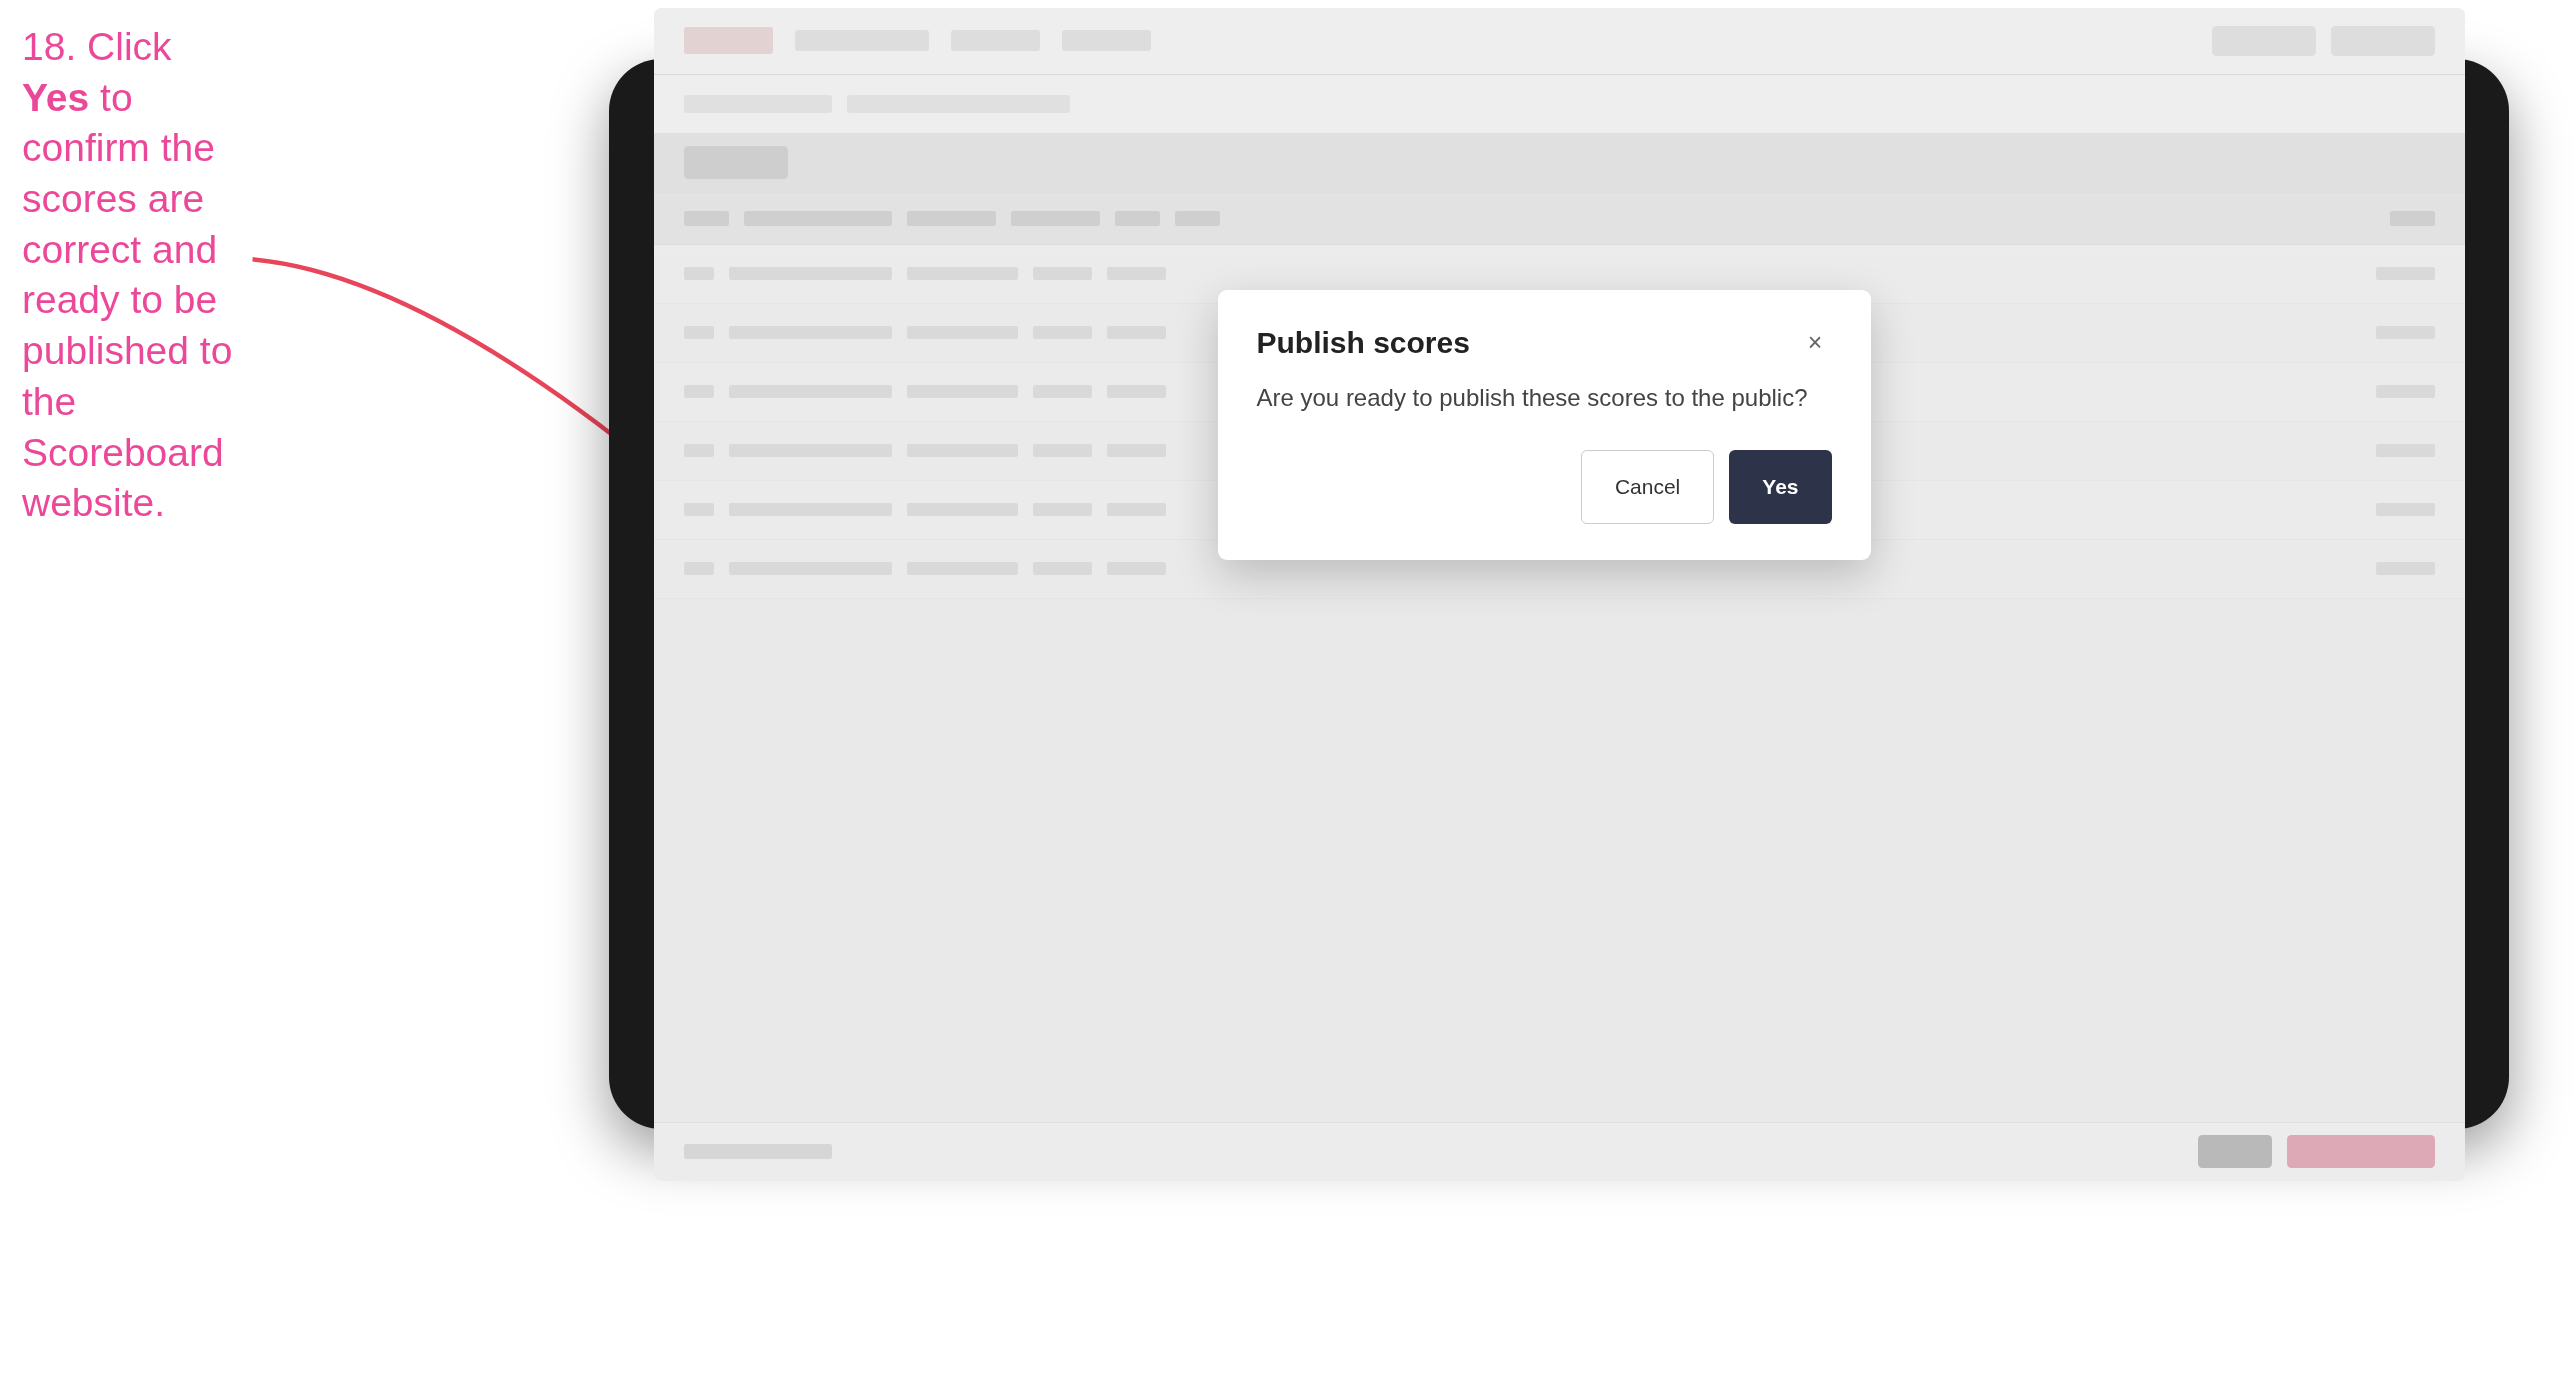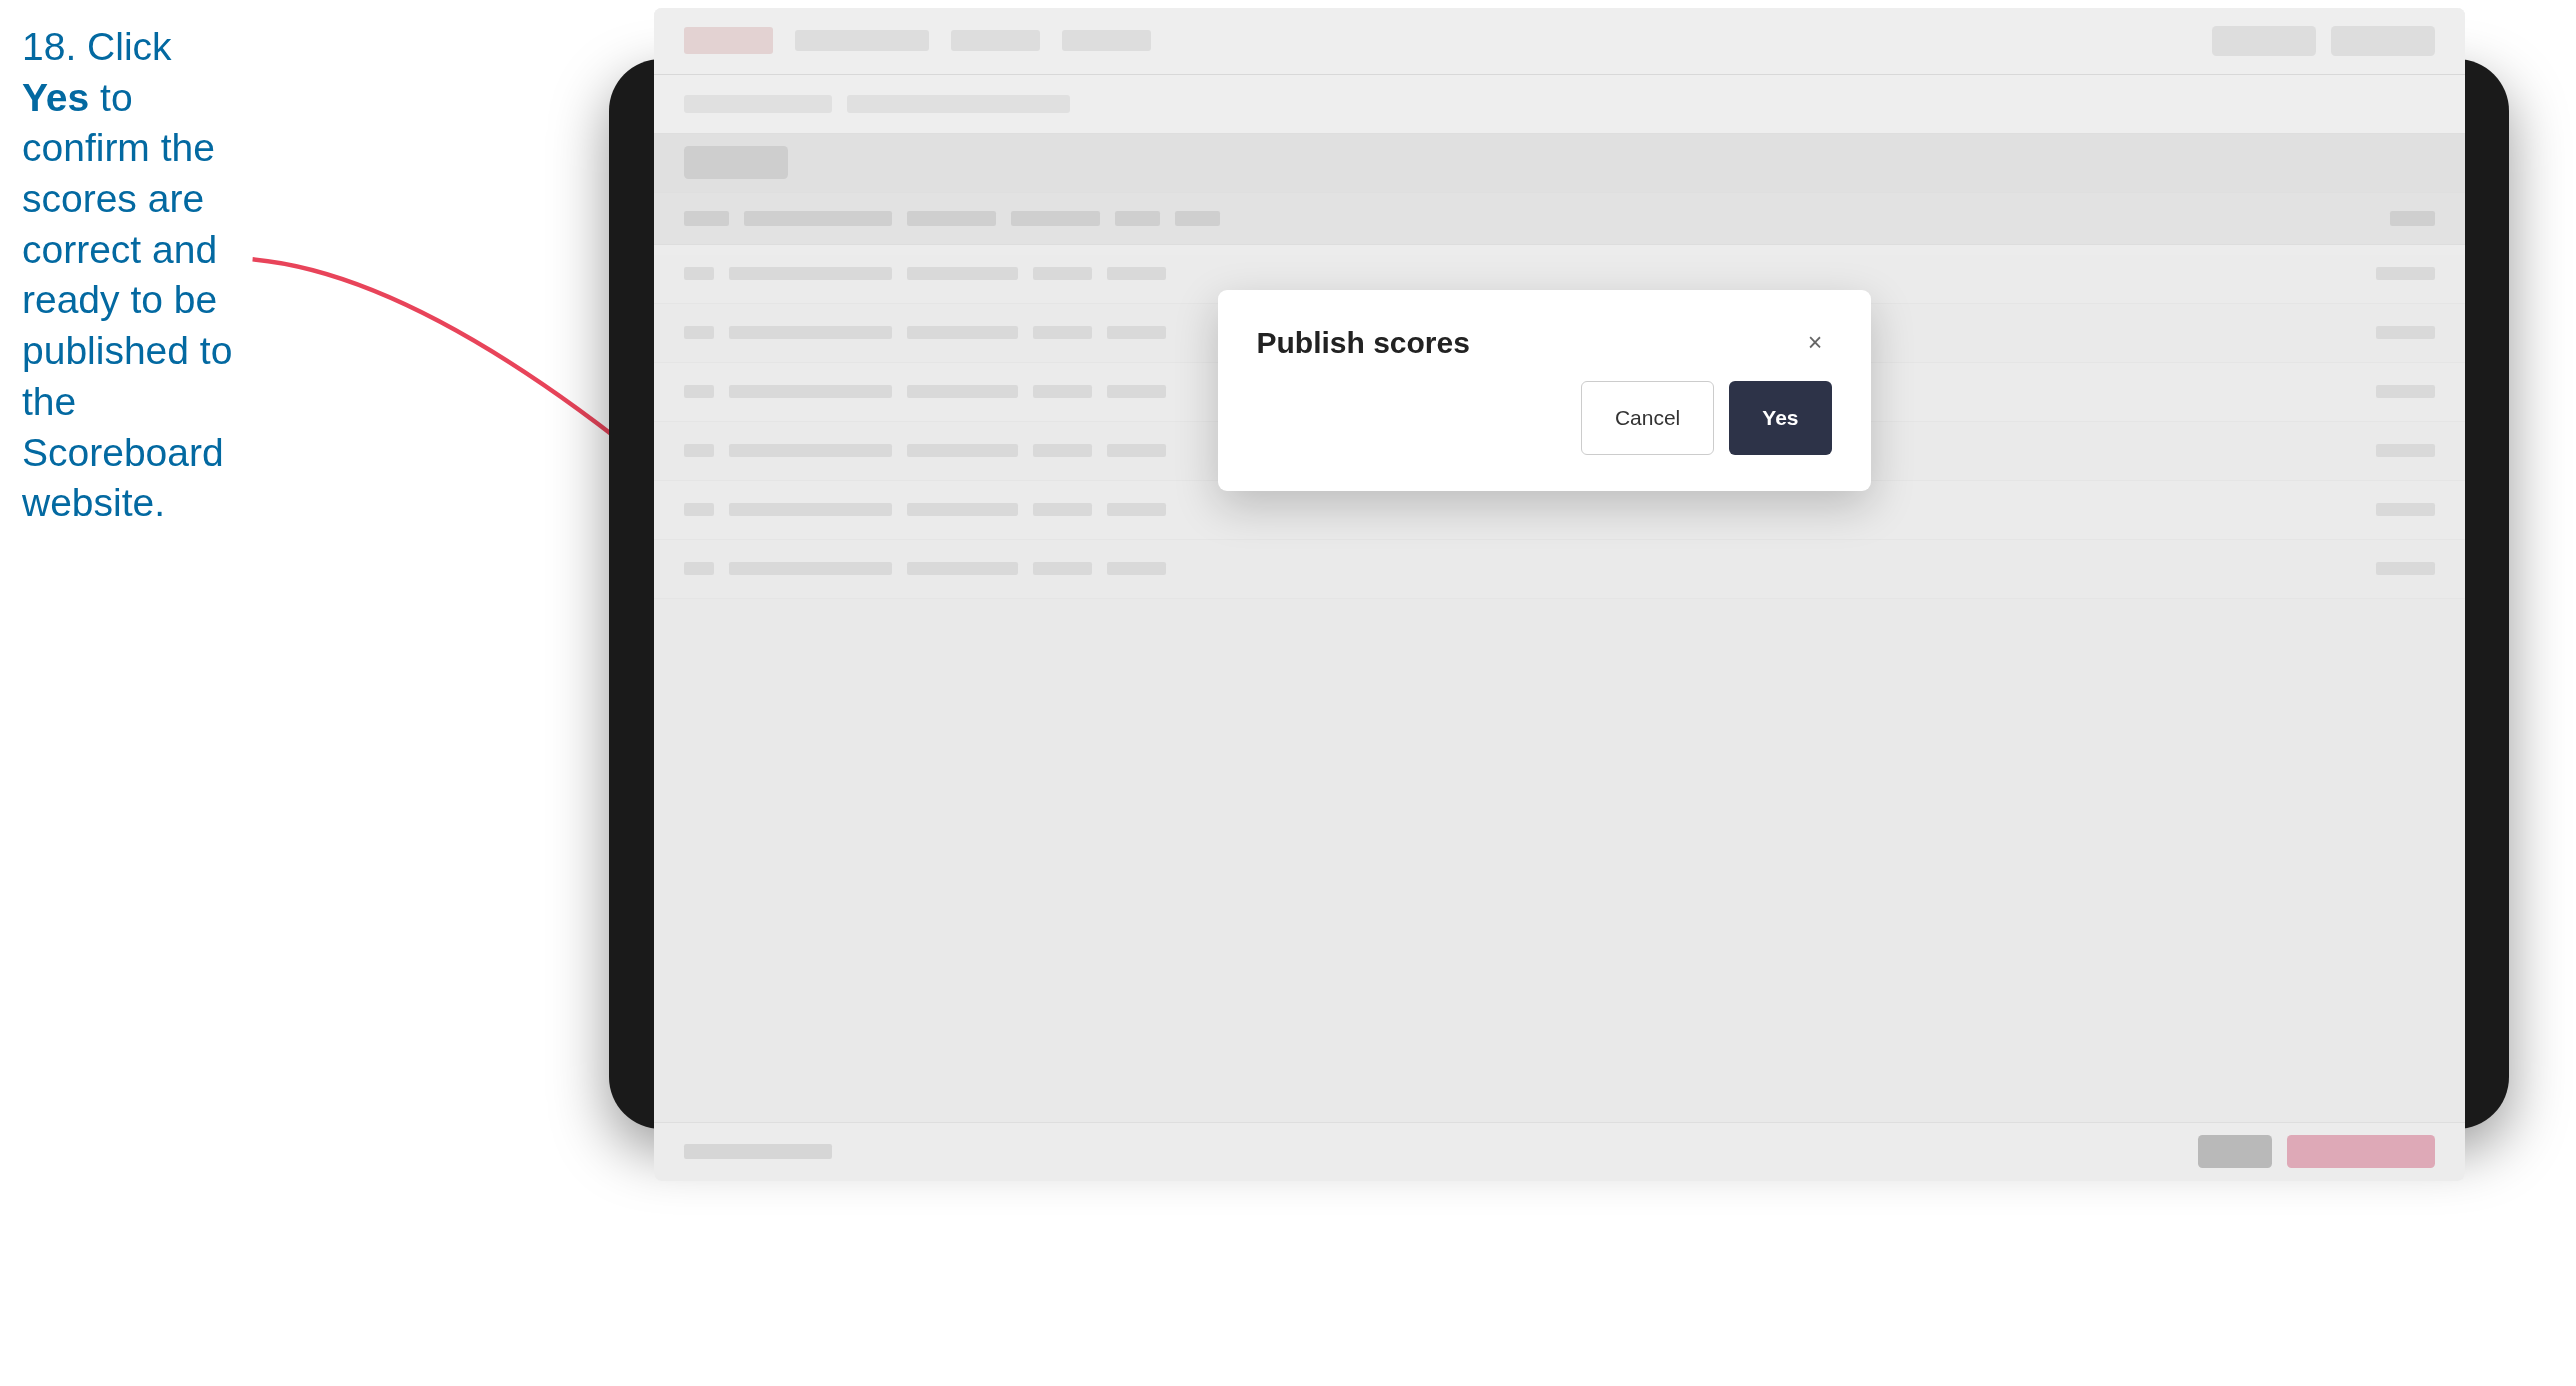--- a/index.html
+++ b/index.html
@@ -14,21 +14,21 @@
     }
 
     
     .instruction-text {
       position: absolute;
       top: 22px;
       left: 22px;
       width: 215px;
       font-size: 39px;
       line-height: 1.3;
-      color: #0369a1;
+      color: #ec4899;
     }
 
     .instruction-text strong {
       font-weight: 700;
     }
 
     
     .tablet-device {
       position: absolute;
       top: 59px;
@@ -463,20 +463,21 @@
 
     <div class="modal-overlay">
 
       <div class="modal-dialog">
 
         <div class="modal-header">
           <span class="modal-title">Publish scores</span>
           <button class="modal-close">×</button>
         </div>
 
+        <div class="modal-body">Are you ready to publish these scores to the public?</div>
 
         <div class="modal-footer">
           <button class="btn-cancel">Cancel</button>
           <button class="btn-yes">Yes</button>
         </div>
 
       </div>
     </div>
 
   </div>

